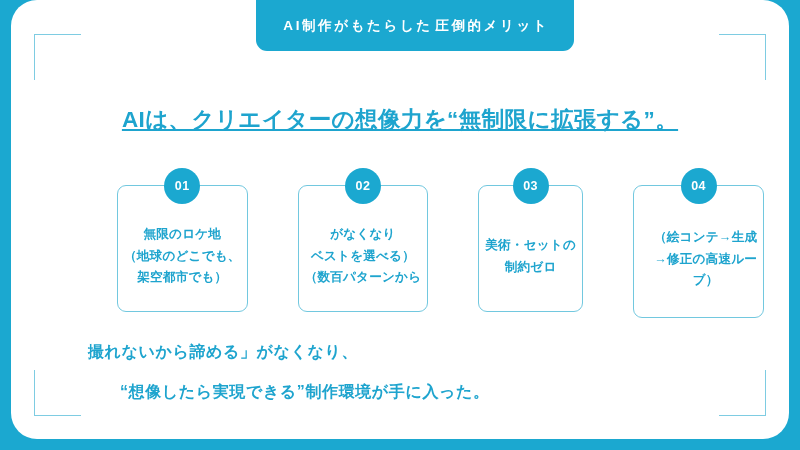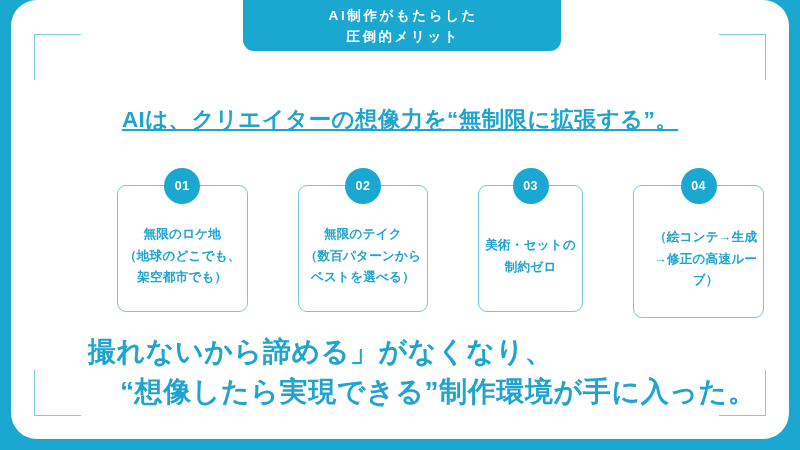--- a/index.html
+++ b/index.html
@@ -31,29 +31,28 @@
     top: 0px;
     right: 11px;
     bottom: 11px;
     background: #FFFFFF;
     border-radius: 26px;
   }
 
   
   .title-banner {
     position: absolute;
-    left: 243px;
+    left: 256px;
     top: 0;
     width: 318px;
     height: 51px;
     background: #1BA8D0;
     border-bottom-left-radius: 11px;
     border-bottom-right-radius: 11px;
     display: flex;
-    flex-direction: column;
     align-items: center;
     justify-content: center;
     z-index: 5;
   }
   .title-banner .tline {
     color: #FFFFFF;
     font-size: 13.5px;
     font-weight: bold;
     letter-spacing: 2.6px;
     line-height: 21px;
@@ -149,21 +148,21 @@
 
   
   .closing {
     position: absolute;
     left: 0; right: 0;
     top: 332px;
     z-index: 4;
   }
   .closing .bline {
     color: #1EA4CE;
-    font-size: 28px;
+    font-size: 16px;
     font-weight: bold;
     line-height: 40px;
     letter-spacing: 0.6px;
     white-space: nowrap;
   }
   .closing .bline.l1 { padding-left: 88px; }
   .closing .bline.l2 { padding-left: 120px; }
 </style>
 </head>
 <body>
@@ -191,23 +190,23 @@
       <div class="card-text">
         <div class="cline">無限のロケ地</div>
         <div class="cline">（地球のどこでも、</div>
         <div class="cline">架空都市でも）</div>
       </div>
     </div>
 
     <div class="card">
       <div class="badge">02</div>
       <div class="card-text">
-        <div class="cline">無限のテイク</div>
+        <div class="cline">がなくなり</div>
+        <div class="cline">ベストを選べる）</div>
         <div class="cline">（数百パターンから</div>
-        <div class="cline">ベストを選べる）</div>
       </div>
     </div>
 
     <div class="card">
       <div class="badge">03</div>
       <div class="card-text">
         <div class="cline">美術・セットの</div>
         <div class="cline">制約ゼロ</div>
       </div>
     </div>

